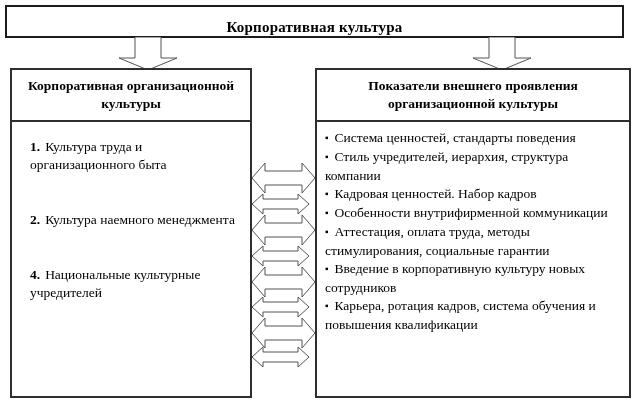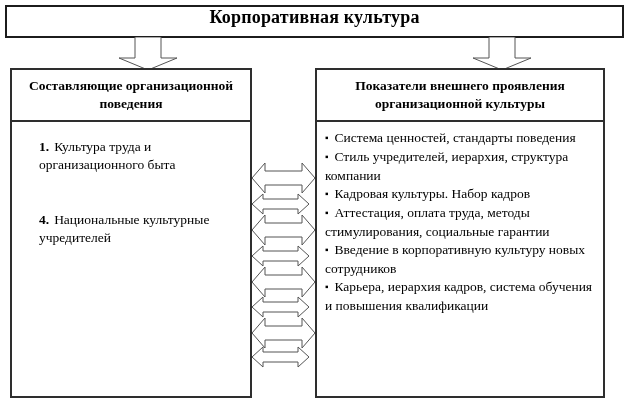--- a/index.html
+++ b/index.html
@@ -4,38 +4,38 @@
 <style>
   html,body{margin:0;padding:0;background:#ffffff;}
   .canvas{
     position:relative;width:634px;height:415px;background:#ffffff;
     font-family:"Liberation Serif","DejaVu Serif",serif;color:#000;
     overflow:hidden;
   }
   .title-box{
     position:absolute;left:5px;top:5px;width:619px;height:33px;
     border:2px solid #1c1c1c;box-sizing:border-box;
-    display:flex;align-items:flex-start;justify-content:center;
-    font-weight:bold;font-size:18px;letter-spacing:.2px;
+    display:flex;align-items:flex-end;justify-content:center;
+    font-weight:bold;font-size:15px;letter-spacing:.2px;
   }
   .down-arrow{position:absolute;top:37px;width:60px;height:34px;}
   .down-arrow.left{left:118px;}
   .down-arrow.right{left:472px;}
   .panel{
     position:absolute;top:68px;height:330px;border:2px solid #2e2e2e;
     box-sizing:border-box;background:#fff;
   }
   .panel.left{left:10px;width:242px;}
-  .panel.right{left:315px;width:290px;}
+  .panel.right{left:315px;width:316px;}
   .panel-header{
     height:52px;box-sizing:border-box;border-bottom:2px solid #2e2e2e;
     display:flex;align-items:center;justify-content:center;text-align:center;
     font-weight:bold;font-size:13.5px;line-height:1.35;padding:0 14px;
   }
-  .left-list{margin:0;padding:16px 8px 0 27px;list-style:none;font-size:13.5px;line-height:18px;}
+  .left-list{margin:0;padding:16px 8px 0 18px;list-style:none;font-size:13.5px;line-height:18px;}
   .left-list li{margin:0;}
   .left-list li:nth-child(2){margin-top:37px;}
   .left-list li:nth-child(3){margin-top:37px;}
   .left-list li:nth-child(4){margin-top:31px;}
   .left-list b{margin-right:5px;}
   .right-list{margin:0;padding:7px 6px 0 8px;list-style:none;font-size:13.5px;line-height:18px;}
   .right-list li{margin:0;}
   .bullet{font-size:10px;margin-right:6px;position:relative;top:-1px;}
   .link-arrows{position:absolute;left:252px;top:160px;width:63px;height:212px;}
   .shape{stroke:#555555;fill:#ffffff;stroke-width:1;}
@@ -51,39 +51,41 @@
 
   <svg class="down-arrow left" viewBox="0 0 60 34">
     <polygon class="shape" points="17,0 43,0 43,21 59,21 30,33 1,21 17,21"></polygon>
   </svg>
   <svg class="down-arrow right" viewBox="0 0 60 34">
     <polygon class="shape" points="17,0 43,0 43,21 59,21 30,33 1,21 17,21"></polygon>
   </svg>
 
   <div class="panel left">
     <div class="panel-header">
-      <span>Составляющие организационной поведения</span>
+      <span>Корпоративная организационной культуры</span>
     </div>
     <ul class="left-list">
       <li><b>1.</b><span>Культура труда и организационного быта</span></li>
+      <li><b>2.</b><span>Культура наемного менеджмента</span></li>
       <li><b>4.</b><span>Национальные культурные учредителей</span></li>
     </ul>
   </div>
 
   <div class="panel right">
     <div class="panel-header">
       <span>Показатели внешнего проявления организационной культуры</span>
     </div>
     <ul class="right-list">
       <li><span class="bullet">▪</span><span>Система ценностей, стандарты поведения</span></li>
       <li><span class="bullet">▪</span><span>Стиль учредителей, иерархия, структура компании</span></li>
-      <li><span class="bullet">▪</span><span>Кадровая культуры. Набор кадров</span></li>
+      <li><span class="bullet">▪</span><span>Кадровая ценностей. Набор кадров</span></li>
+      <li><span class="bullet">▪</span><span>Особенности внутрифирменной коммуникации</span></li>
       <li><span class="bullet">▪</span><span>Аттестация, оплата труда, методы стимулирования, социальные гарантии</span></li>
       <li><span class="bullet">▪</span><span>Введение в корпоративную культуру новых сотрудников</span></li>
-      <li><span class="bullet">▪</span><span>Карьера, иерархия кадров, система обучения и повышения квалификации</span></li>
+      <li><span class="bullet">▪</span><span>Карьера, ротация кадров, система обучения и повышения квалификации</span></li>
     </ul>
   </div>
 
   <svg class="link-arrows" viewBox="0 0 63 212">
     <polygon class="shape" points="0,18 13,3 13,11 50,11 50,3 63,18 50,33 50,25 13,25 13,33"></polygon>
     <polygon class="shape" points="0,44 11,34 11,39 46,39 46,34 57,44 46,54 46,49 11,49 11,54"></polygon>
     <polygon class="shape" points="0,70 13,55 13,63 50,63 50,55 63,70 50,85 50,77 13,77 13,85"></polygon>
     <polygon class="shape" points="0,96 11,86 11,91 46,91 46,86 57,96 46,106 46,101 11,101 11,106"></polygon>
     <polygon class="shape" points="0,122 13,107 13,115 50,115 50,107 63,122 50,137 50,129 13,129 13,137"></polygon>
     <polygon class="shape" points="0,147 11,137 11,142 46,142 46,137 57,147 46,157 46,152 11,152 11,157"></polygon>

